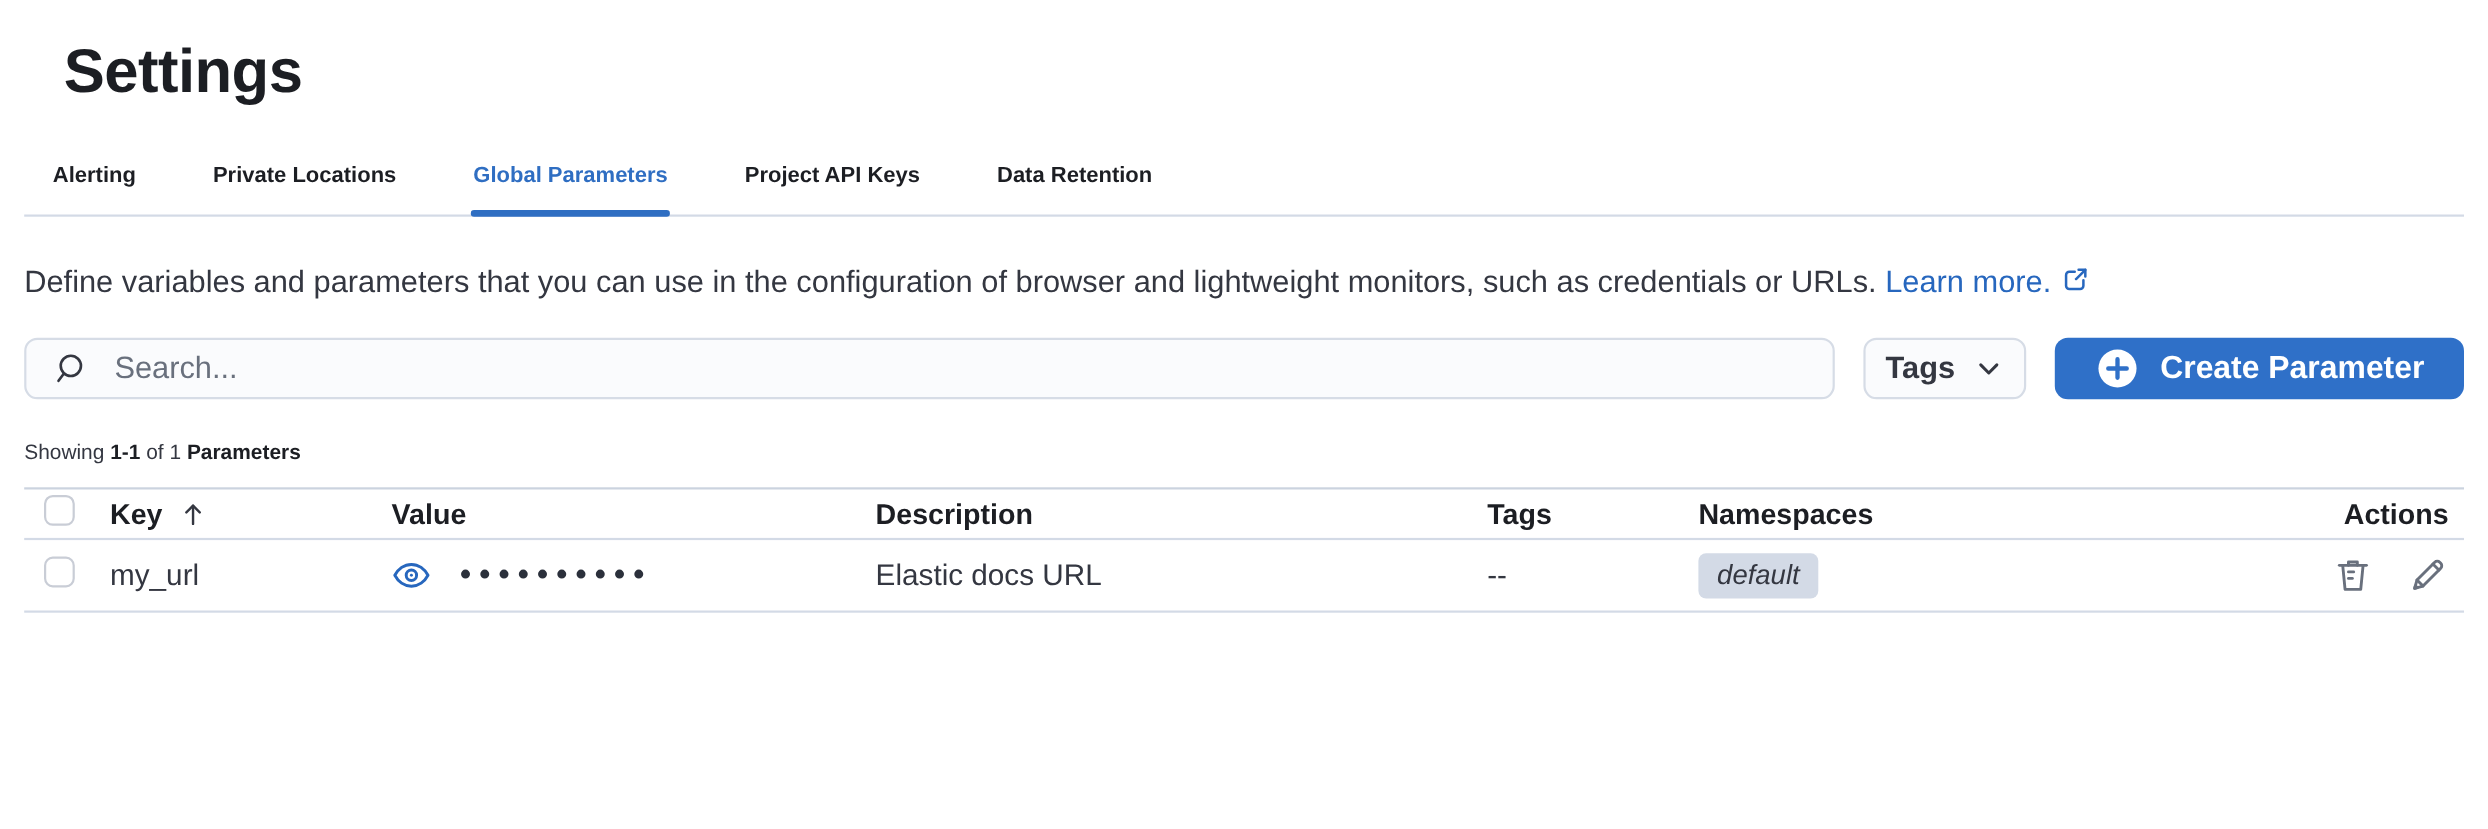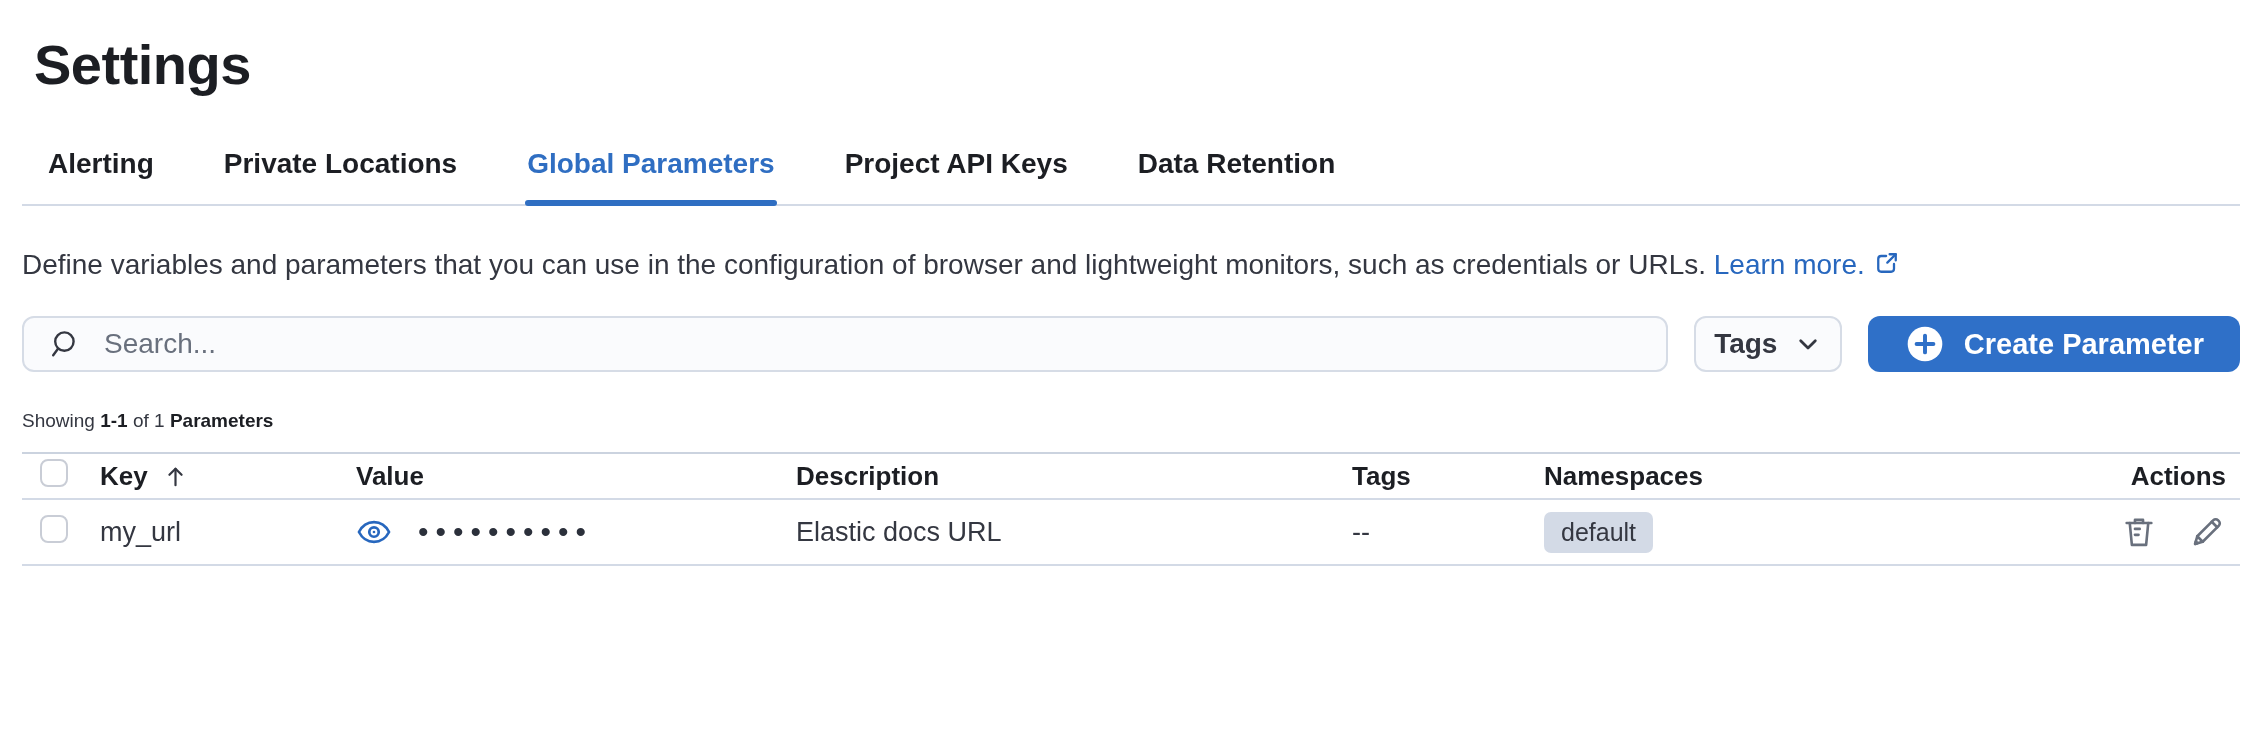--- a/index.html
+++ b/index.html
@@ -1,27 +1,27 @@
 <!DOCTYPE html>
 <html><head>
 <meta charset="utf-8">
 <style>
   * { box-sizing: border-box; margin: 0; padding: 0; }
   html,body { width: 2262px; height: 754px; background: #fff; overflow: hidden;
     font-family: "Liberation Sans", sans-serif; color: #343741; }
   .page { padding: 26px 22px 0 22px; }
 
   
-  .page-title { margin-left: 12px; font-size: 56px; line-height: 78px; font-weight: 700;
+  .page-title { margin-left: 36px; font-size: 56px; line-height: 78px; font-weight: 700;
     color: #1C1E23; letter-spacing: -0.5px; }
 
   
   .tabs-wrap { margin-top: 22px; padding-left: 24px; border-bottom: 2px solid #D3DAE6; }
   .tabs { display: flex; gap: 66px; }
-  .tab { position: relative; font-size: 28px; font-weight: 700; color: #1C1E23;
+  .tab { position: relative; font-size: 20px; font-weight: 700; color: #1C1E23;
     padding: 22px 2px 24px 2px; cursor: pointer; white-space: nowrap; }
   .tab.active { color: #2F6EC2; }
   .tab.active::after { content: ""; position: absolute; left: 0; right: 0; bottom: -2px;
     height: 6px; background: #2F6EC2; border-radius: 3px; }
 
   
   .description { margin-top: 34px; font-size: 28px; line-height: 50px; max-width: 2130px;
     color: #343741; }
   .learn-more { color: #2767BE; text-decoration: none; cursor: pointer; white-space: nowrap; }
   .learn-more svg { vertical-align: -3px; margin-left: 8px; }
@@ -55,21 +55,21 @@
   .th { font-size: 26px; font-weight: 700; color: #1C1E23; }
   .c-check { padding-left: 18px; }
   .checkbox { display: inline-block; width: 28px; height: 28px; background: #fff;
     border: 2px solid #C9CDD6; border-radius: 8px; cursor: pointer; }
   .c-key-head { display: flex; align-items: center; gap: 14px; cursor: pointer; }
   .c-value { display: flex; align-items: center; }
   .eye-btn { background: none; border: none; cursor: pointer; margin-right: 26px;
     display: inline-flex; align-items: center; padding: 0; }
   .dots { font-size: 30px; letter-spacing: 7px; color: #2B303B; line-height: 1; }
   .badge { display: inline-block; background: #D3DAE6; color: #343741; font-size: 25px;
-    padding: 6px 17px; border-radius: 7px; }
+    padding: 6px 17px; border-radius: 7px; font-style: italic; }
   .c-actions { display: flex; justify-content: flex-end; gap: 30px; padding-right: 14px; }
   .icon-btn { background: none; border: none; cursor: pointer; padding: 0;
     display: inline-flex; align-items: center; }
 </style>
 </head>
 <body>
 
 <div class="page">
 
   <h1 class="page-title">Settings</h1>

